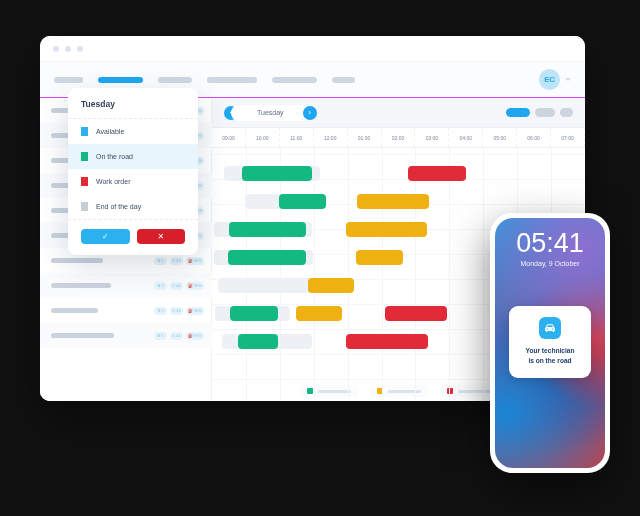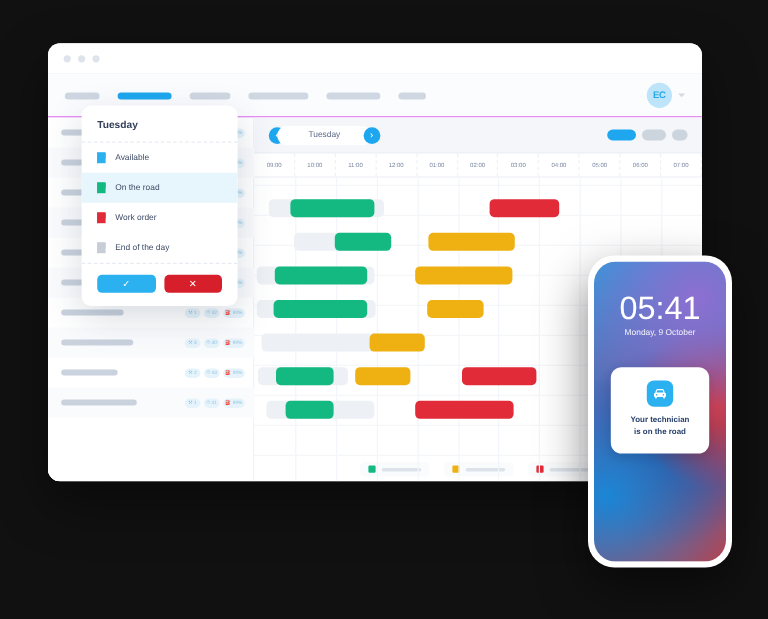--- a/index.html
+++ b/index.html
@@ -136,21 +136,21 @@
   #screen {
     width: 100%; height: 100%; border-radius: 18px; overflow: hidden;
     position: relative;
     background:
       radial-gradient(circle at 78% 12%, #8d6fd1 0%, rgba(141,111,209,0) 46%),
       radial-gradient(circle at 92% 48%, #d4383f 0%, rgba(212,56,63,0) 42%),
       radial-gradient(circle at 10% 78%, #1a86d6 0%, rgba(26,134,214,0) 52%),
       radial-gradient(circle at 55% 62%, #2b3f8c 0%, rgba(43,63,140,0) 50%),
       linear-gradient(160deg, #2e9bdc 0%, #6b5fa8 45%, #b8424c 100%);
   }
-  #clock { text-align: center; padding-top: 24px; color: #fff;
+  #clock { text-align: center; padding-top: 10px; color: #fff;
            font-size: 27px; font-weight: 300; letter-spacing: 0px; }
   #pdate { text-align: center; color: rgba(255,255,255,.92); font-size: 7px; margin-top: 1px; }
   #notif { position: absolute; left: 14px; right: 14px; top: 88px;
            background: #fff; border-radius: 9px; padding: 11px 6px 12px;
            text-align: center; box-shadow: 0 3px 10px rgba(0,0,0,.12); }
   #caricon { width: 22px; height: 22px; border-radius: 6px; background: #2bb0f0;
              margin: 0 auto 7px; display: flex; align-items: center; justify-content: center; }
   #ntext { font-size: 6.6px; color: #26406b; font-weight: bold; line-height: 1.55; }
 </style>
 </head>

